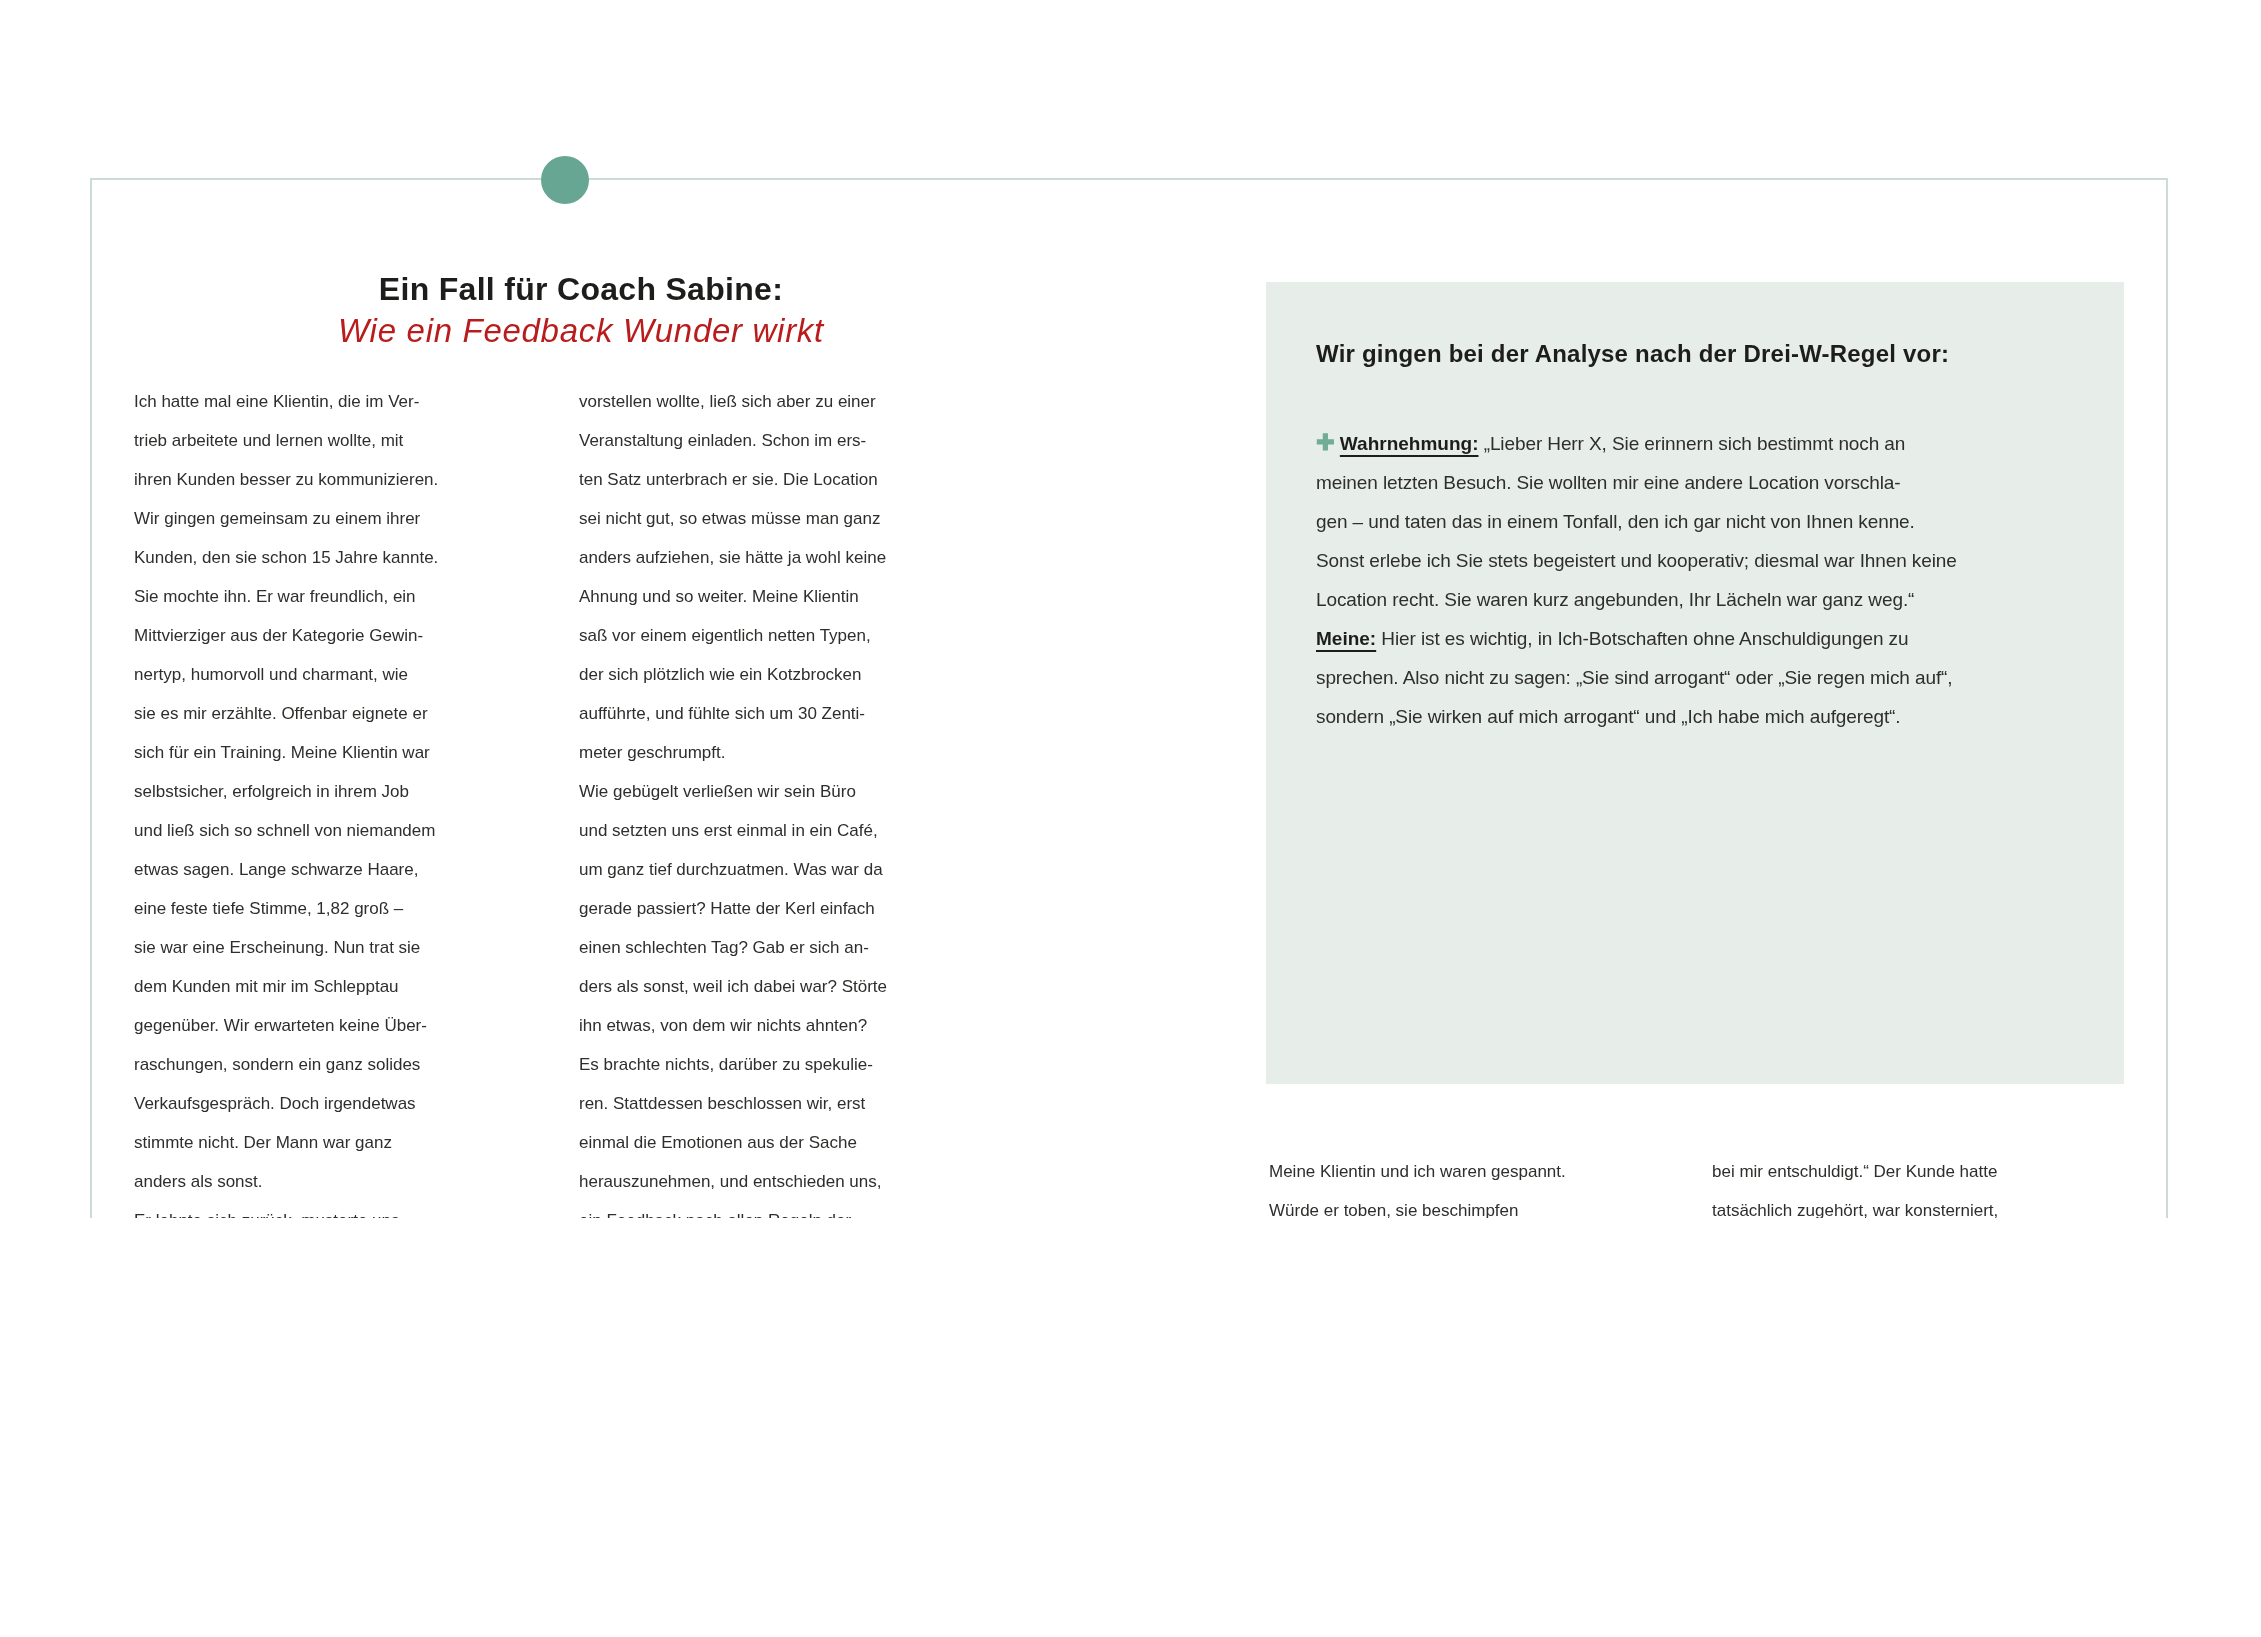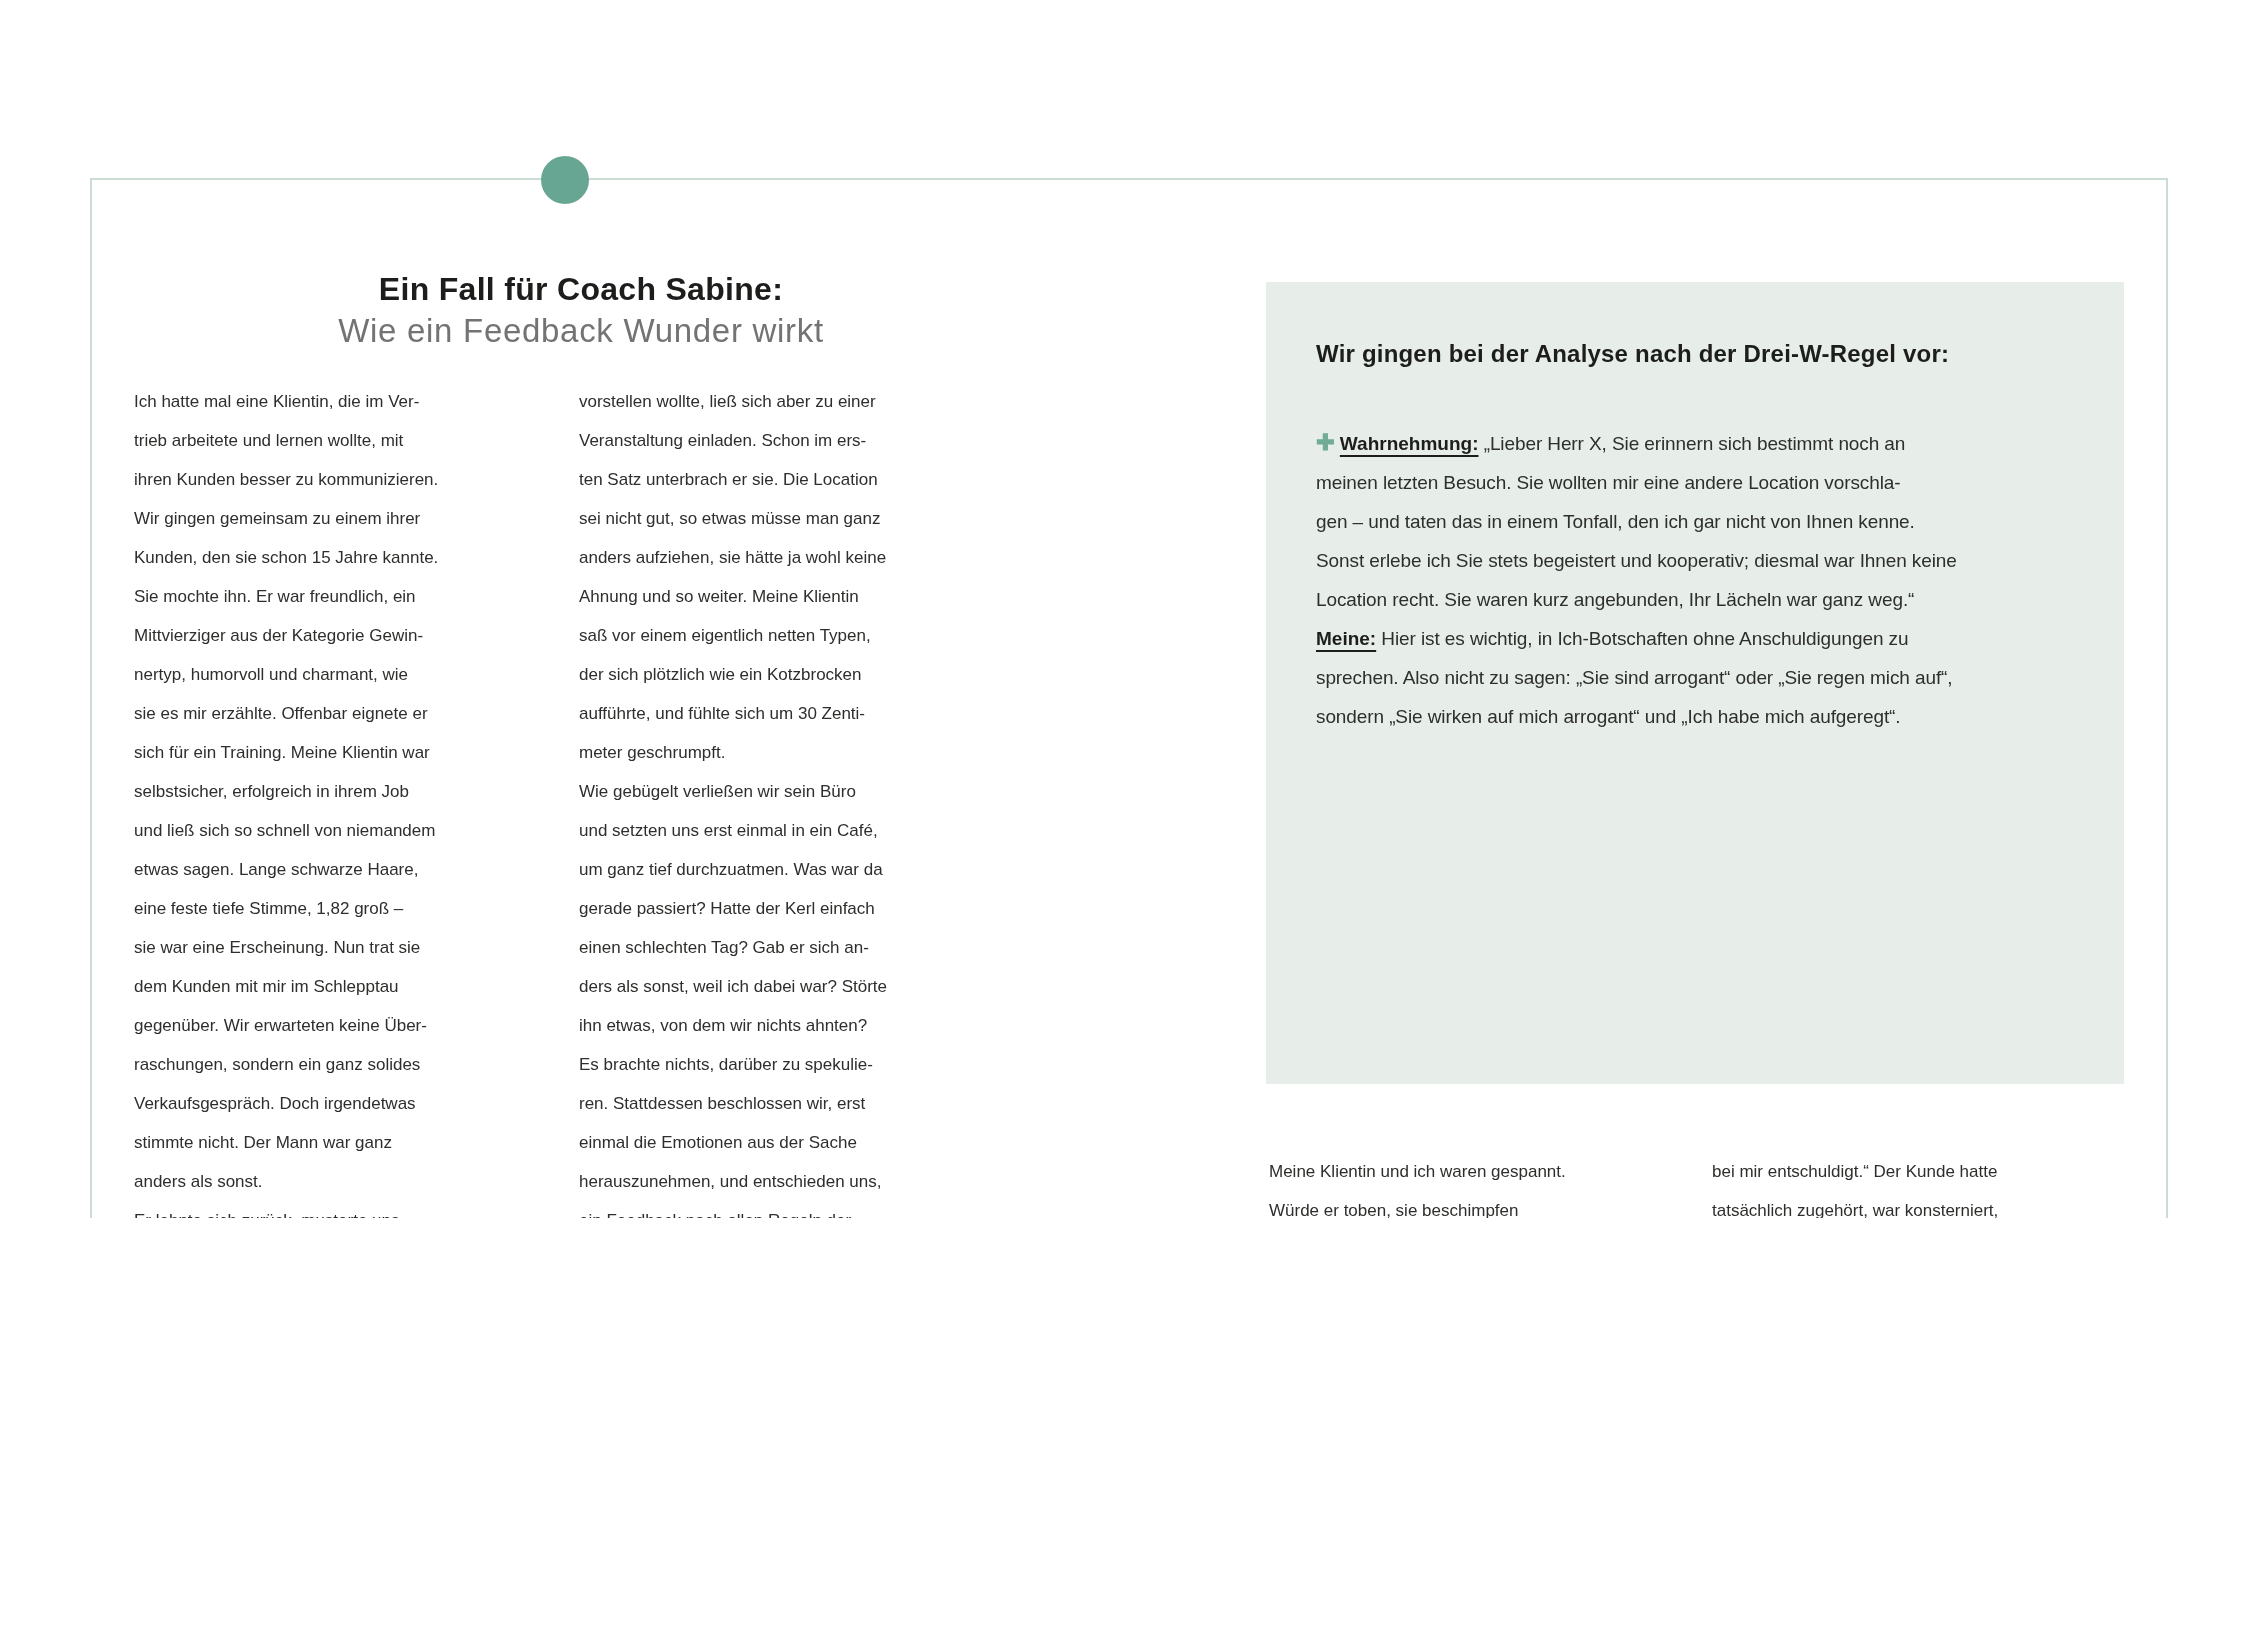--- a/index.html
+++ b/index.html
@@ -45,22 +45,23 @@
     font-size: 32px;
     font-weight: 700;
     line-height: 40px;
     color: #1d1d1b;
     letter-spacing: 0.3px;
   }
   .title-line2 {
     font-size: 33px;
     font-weight: 300;
     line-height: 44px;
-    color: #737373;
+    color: #b91c1c;
     letter-spacing: 0.7px;
+    font-style: italic;
   }
   .body-col {
     position: absolute;
     width: 449px;
     font-size: 17px;
     font-weight: 300;
     line-height: 39px;
     white-space: pre-line;
     color: #2e2e2c;
   }

